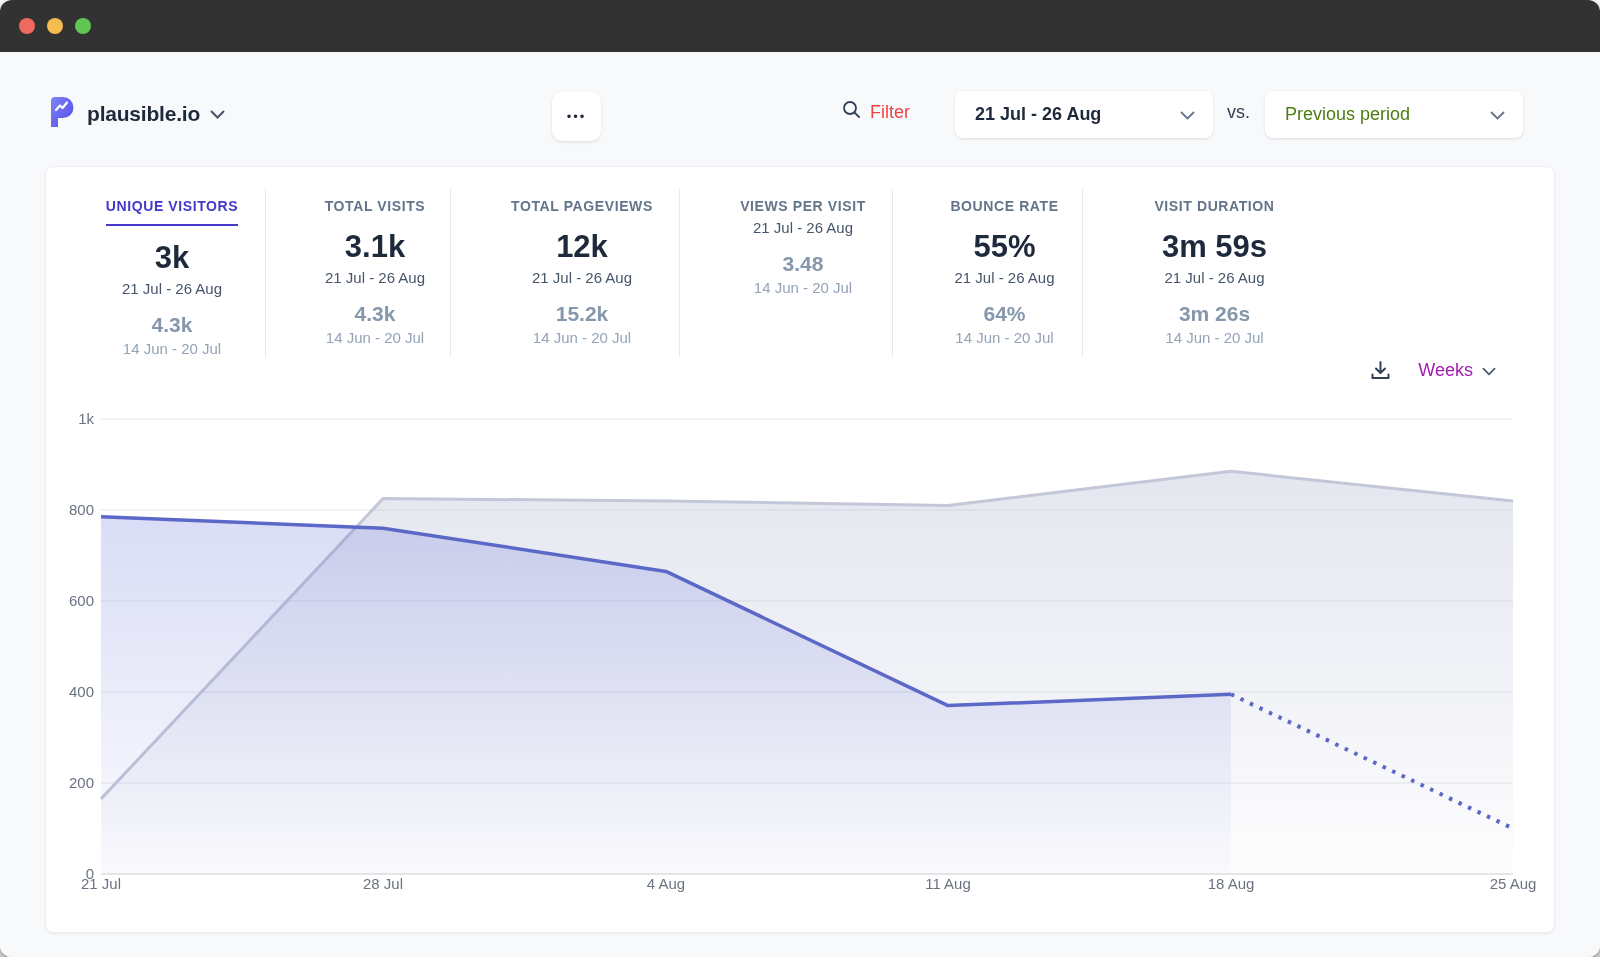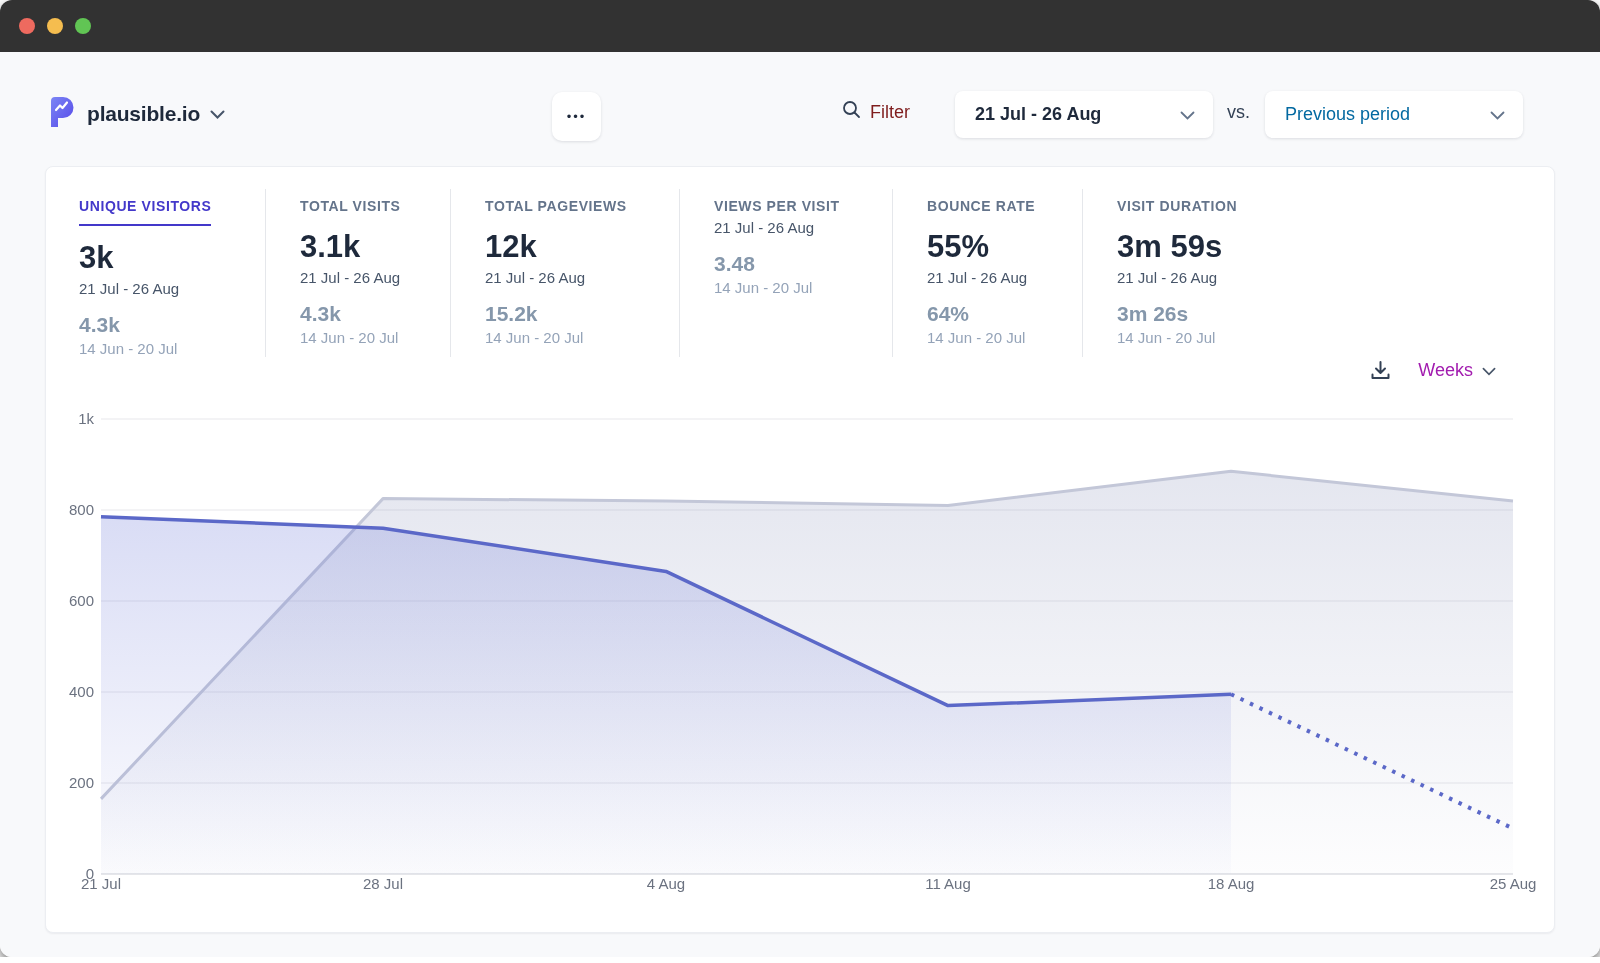--- a/index.html
+++ b/index.html
@@ -13,51 +13,51 @@
   .titlebar {
     height:52px; background:#323232; display:flex; align-items:center;
     padding-left:19px;
   }
   .traffic { display:flex; gap:12px; }
   .light { width:16px; height:16px; border-radius:50%; }
   .light.red { background:#ee6a5f; }
   .light.yellow { background:#f5bd4f; }
   .light.green { background:#61c554; }
   
-  .app-body { position:relative; height:905px; background:#f8f9fb; }
+  .app-body { position:relative; height:905px; background:#f8f9fb;text-align:center; }
   
   .logo-group { position:absolute; left:48px; top:44px; display:flex; align-items:center; gap:10px; }
   .site-name { font-size:21px; font-weight:700; color:#1e293b; letter-spacing:-0.2px; }
   .chev { display:inline-block; }
   .filter-pill {
     position:absolute; left:258px; top:38px; width:272px; height:48px;
     background:#fff; border-radius:8px; box-shadow:0 1px 3px rgba(15,23,42,0.12);
     display:flex; align-items:center; justify-content:center; gap:6px;
     font-size:17px; color:#334155; cursor:pointer;
   }
   .filter-pill b { color:#1e293b; font-weight:700; }
   .pill-close { margin-left:8px; color:#475569; font-size:16px; cursor:pointer; }
   .more-btn {
     position:absolute; left:552px; top:40px; width:49px; height:49px;
     background:#fff; border-radius:10px; box-shadow:0 1px 3px rgba(15,23,42,0.12);
     display:flex; align-items:center; justify-content:center;
     font-size:13px; letter-spacing:2px; color:#1e293b; cursor:pointer;
   }
   .filter-group {
     position:absolute; left:842px; top:48px; display:flex; align-items:center; gap:9px;
-    font-size:18px; color:#7f1d1d; cursor:pointer;
+    font-size:18px; color:#ef4444; cursor:pointer;
   }
   .dropdown {
     position:absolute; top:39px; height:47px; width:258px; background:#fff;
     border-radius:8px; box-shadow:0 1px 3px rgba(15,23,42,0.12);
     display:flex; align-items:center; justify-content:space-between;
     padding:0 18px 0 20px; cursor:pointer; font-size:18px;
   }
   .dropdown.date { left:955px; color:#1e293b; font-weight:600; }
-  .dropdown.compare { left:1265px; color:#0369a1; font-weight:500; }
+  .dropdown.compare { left:1265px; color:#4d7c0f; font-weight:500; }
   .vs-label { position:absolute; left:1227px; top:50px; font-size:18px; color:#334155; }
   
   .card {
     position:absolute; left:45px; top:114px; width:1510px; height:767px;
     background:#ffffff; border-radius:8px; border:1px solid #eceef2;
     box-shadow:0 1px 2px rgba(15,23,42,0.06);
   }
   .metrics { display:flex; padding-top:22px; }
   .metric { padding-left:34px; padding-top:8px; height:168px; }
   .metric + .metric { border-left:1px solid #e5e7eb; }

